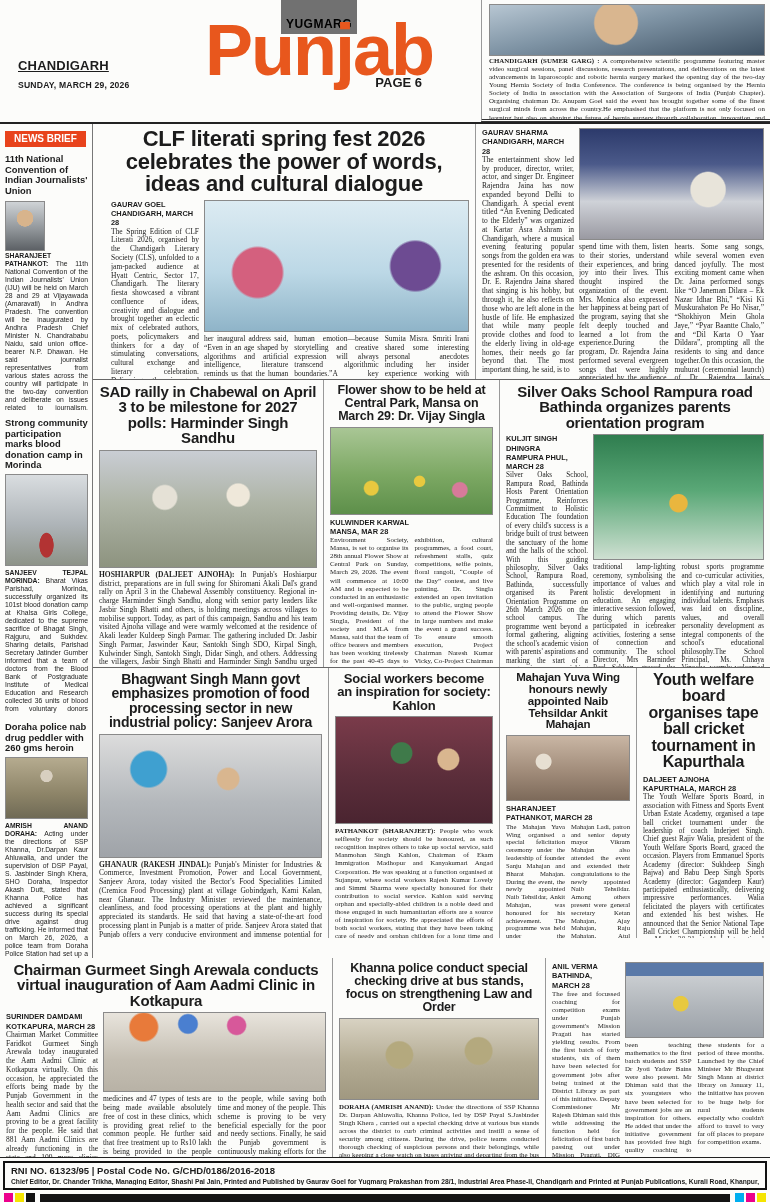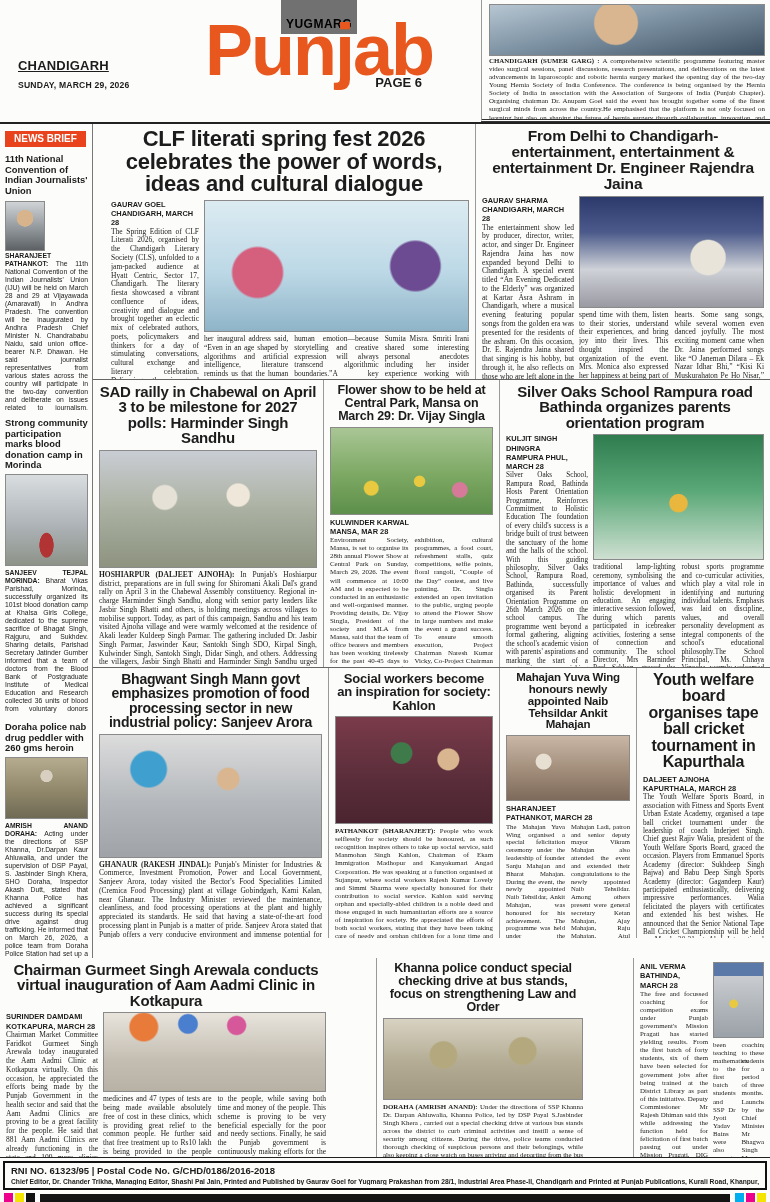--- a/index.html
+++ b/index.html
@@ -130,21 +130,21 @@
   .mahajan h1 { font-size:11.5px; }
   .mahajan .body-txt { font-size:6.7px; }
   .ph-mahajan { height:66px; margin-bottom:3px;
     background: radial-gradient(circle at 30% 40%, #e7dfd2 0 8%, rgba(0,0,0,0) 9%),
                 linear-gradient(180deg,#c9b6a4 0%,#a18c7a 55%,#7d6a5a 100%); }
   .youth { flex:1; }
   .youth h1 { font-size:16px; }
   .youth .body-txt { font-size:7.2px; }
 
   
-  .band-bottom { display:flex; height:200px; border-bottom:1.5px solid #222;gap:44px; }
+  .band-bottom { display:flex; height:200px; border-bottom:1.5px solid #222; }
   .band-bottom > .art + .art { border-left:1px solid #999; }
   .chairman { width:332px; }
   .chairman h1 { font-size:15px; }
   .chairman .lead-col { width:92px; }
   .ph-chairman { height:80px; margin-bottom:3px;
     background: radial-gradient(circle at 18% 18%, #e87a3a 0 7%, rgba(0,0,0,0) 8%),
                 radial-gradient(circle at 38% 14%, #4a7fd0 0 6%, rgba(0,0,0,0) 7%),
                 radial-gradient(circle at 60% 16%, #d7589a 0 6%, rgba(0,0,0,0) 7%),
                 linear-gradient(180deg,#e8e4dc 0%,#c4beb2 60%,#b8b2a6 100%); }
   .khanna { width:213px; }
@@ -243,21 +243,20 @@
               <div class="body-txt">The Spring Edition of CLF Literati 2026, organised by the Chandigarh Literary Society (CLS), unfolded to a jam-packed audience at Hyatt Centric, Sector 17, Chandigarh. The literary fiesta showcased a vibrant confluence of ideas, creativity and dialogue and brought together an eclectic mix of celebrated authors, poets, policymakers and thinkers for a day of stimulating conversations, cultural exchange and literary celebration. Delivering the inaugural address, Dr Sumita Misra, IAS, Founder Chairperson of Chandigarh Literary Society and Festival Director, set the tone for the day by eloquently reflecting on the enduring power of literature.Dr Sumita Misra in</div>
             </div>
             <div class="right-area">
               <div class="ph ph-clf"></div>
               <div class="body-txt cols3">her inaugural address said, “Even in an age shaped by algorithms and artificial intelligence, literature reminds us that the human heart cannot be reduced to data. When poets, authors, and storytellers create, they express depths no machine can truly replicate.”She added, “While technology continues to transform our world, literature remains irreplaceable in capturing human emotion—because storytelling and creative expression will always transcend algorithmic boundaries.”A key highlight of the festival was the session ‘The Changing Face of Leadership, with Smriti Irani’, this saw the former Union Minister Smriti Irani discussing evolving leadership paradigms in an engaging conversation with Dr Sumita Misra. Smriti Irani shared some interesting personal anecdotes including her insider experience working with PM Modi, especially during the COVID pandemic. She said that PM Modi has an inclusive leadership style, focuses on technology and lays emphasis on innovation.</div>
             </div>
           </div>
         </article>
 
         <article class="art delhi">
-          <h1>From Delhi to Chandigarh-entertainment, entertainment &amp; entertainment Dr. Engineer Rajendra Jaina</h1>
           <div class="art-flex">
             <div class="lead-col">
               <div class="byline-blk">GAURAV SHARMA</div>
               <div class="byline-blk">CHANDIGARH, MARCH 28</div>
               <div class="body-txt">The entertainment show led by producer, director, writer, actor, and singer Dr. Engineer Rajendra Jaina has now expanded beyond Delhi to Chandigarh. A special event titled “An Evening Dedicated to the Elderly” was organized at Kartar Asra Ashram in Chandigarh, where a musical evening featuring popular songs from the golden era was presented for the residents of the ashram. On this occasion, Dr. E. Rajendra Jaina shared that singing is his hobby, but through it, he also reflects on those who are left alone in the hustle of life. He emphasized that while many people provide clothes and food to the elderly living in old-age homes, their needs go far beyond that. The most important thing, he said, is to</div>
             </div>
             <div class="right-area">
               <div class="ph ph-delhi"></div>
               <div class="body-txt cols2">spend time with them, listen to their stories, understand their experiences, and bring joy into their lives. This thought inspired the organization of the event. Mrs. Monica also expressed her happiness at being part of the program, saying that she felt deeply touched and learned a lot from the experience.During the program, Dr. Rajendra Jaina performed several evergreen songs that were highly appreciated by the audience. Many elderly residents came forward to share their life experiences, lightening their hearts. Some sang songs, while several women even danced joyfully. The most exciting moment came when Dr. Jaina performed songs like “O Janeman Dilara – Ek Nazar Idhar Bhi,” “Kisi Ki Muskurahaton Pe Ho Nisar,” “Shokhiyon Mein Ghola Jaye,” “Pyar Baantte Chalo,” and “Dil Karta O Yaar Dildara”, prompting all the residents to sing and dance together.On this occasion, the muhurat (ceremonial launch) of Dr. Rajendra Jaina's upcoming film “Bedakhal” was also performed.</div>
             </div>

